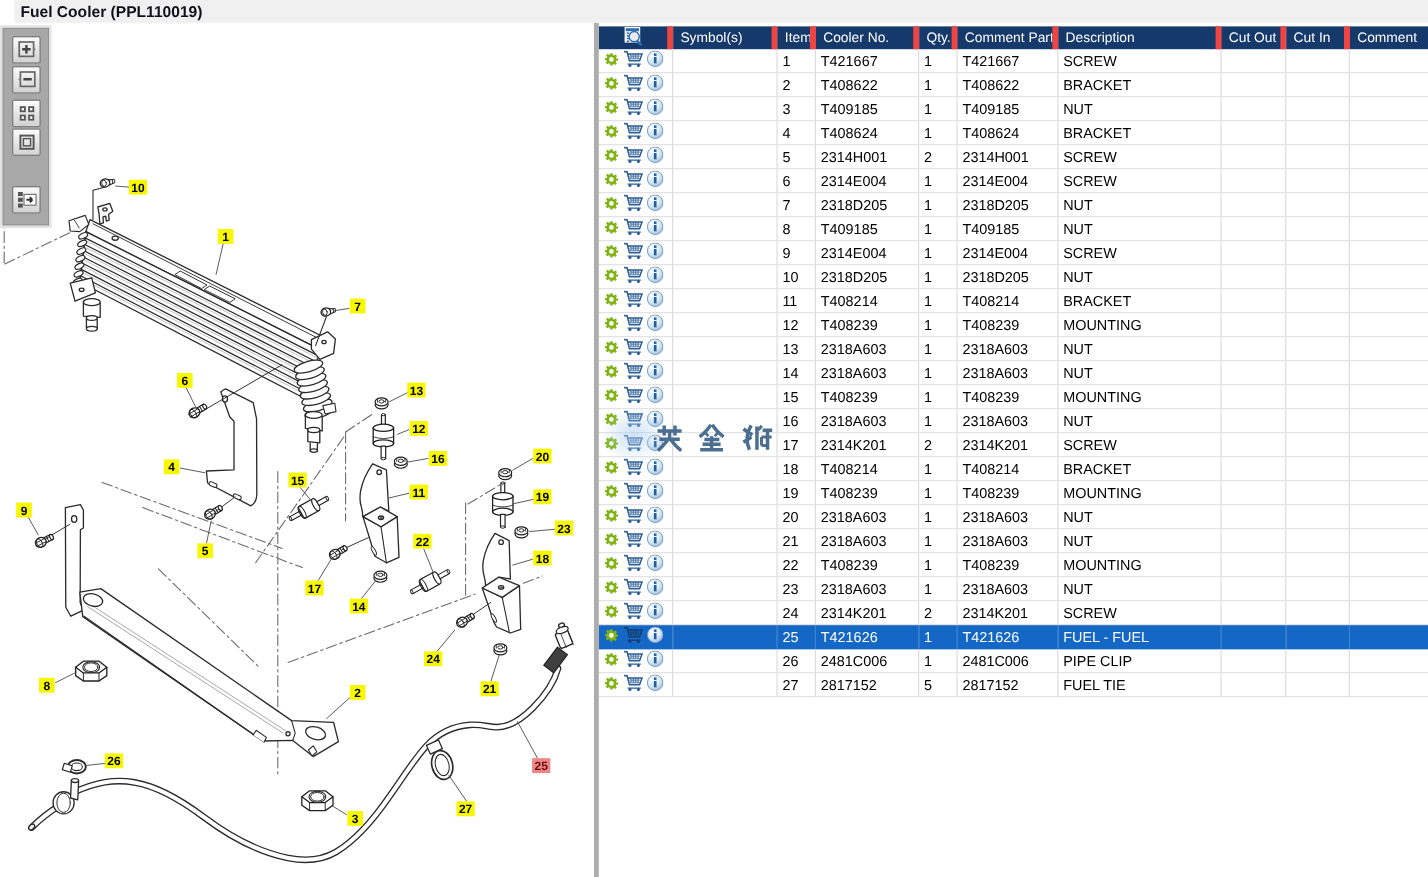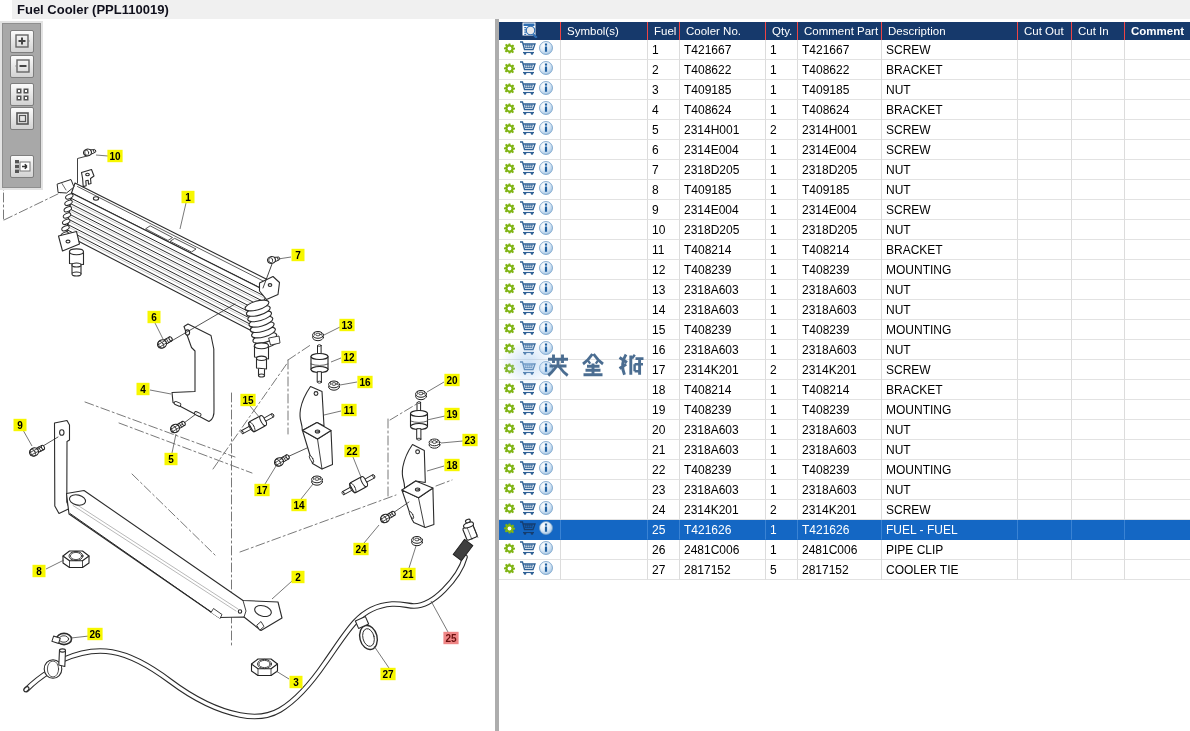--- a/index.html
+++ b/index.html
@@ -9,23 +9,23 @@
 #diag { position:absolute; left:0; top:0; z-index:1; }
 #tbpanel { position:absolute; left:2px; top:23px; width:39px; height:165px;
   background:#a8a8a8; border:1px solid #8f8f8f; outline:2px solid #e3e3e3; z-index:6; }
 .tbtn { position:absolute; left:7px; width:24px; height:23px;
   background:linear-gradient(#fbfbfb,#d2d2d2); border:1px solid #7e7e7e; border-radius:2px;
   display:flex; align-items:center; justify-content:center; }
 #divider { position:absolute; left:495px; top:19px; width:4px; height:712px; background:#adadad; z-index:4; }
 #tablewrap { position:absolute; left:499px; top:22px; width:691px; z-index:2; }
 table { border-collapse:separate; border-spacing:0; table-layout:fixed; width:691px; }
 th { background:#16396b; color:#fff; font-weight:normal; font-size:11.5px; text-align:left;
-  height:18px; box-sizing:border-box; padding:0 0 0 6px; border-right:1px solid #ef4444; overflow:hidden; white-space:nowrap; }
+  height:18px; box-sizing:border-box; padding:0 0 0 6px; border-right:5px solid #ef4444; overflow:hidden; white-space:nowrap; }
 th:first-child { text-align:center; padding:0; }
-th:last-child { border-right:none;font-weight:bold; }
+th:last-child { border-right:none; }
 td { height:20px; box-sizing:border-box; font-size:12px; color:#000; padding:0 0 0 4px; border-right:1px solid #dcdcdc;
   border-bottom:1px solid #e2e2e2; overflow:hidden; white-space:nowrap; }
 td:last-child { border-right:none; }
 td.ic { padding:0 0 0 5px; }
 td.ic span { display:inline-block; vertical-align:middle; }
 td.ic .c { margin-left:4px; }
 td.ic .i { margin-left:3px; }
 tr.sel td { background:#1467c4; color:#fff; border-bottom-color:#1467c4; border-right-color:#3a83d4; }
 #wmsvg { position:absolute; left:540px; top:346px; z-index:3; }
 #wmhalo { position:absolute; left:500px; top:340px; width:56px; height:46px; z-index:3; border-radius:50%;
@@ -389,21 +389,21 @@
               <rect x="1" y="1" width="26" height="26" fill="#fff"></rect>
               <rect x="3" y="3" width="22" height="5" fill="#2f6eb2"></rect>
               <rect x="4.5" y="10" width="4" height="2.5" fill="#2f6eb2"></rect>
               <rect x="4.5" y="14.5" width="4" height="2.5" fill="#2f6eb2"></rect>
               <rect x="4.5" y="19" width="4" height="2.5" fill="#2f6eb2"></rect>
               <rect x="4.5" y="23.5" width="4" height="2.5" fill="#2f6eb2"></rect>
               <circle cx="17" cy="17" r="8.5" fill="#e8e8e8" fill-opacity="0.92" stroke="#2f6eb2" stroke-width="2.4"></circle>
               <rect x="24" y="23" width="10" height="4.5" transform="rotate(45 24 23)" fill="#2f6eb2"></rect>
             </svg></th>
           <th>Symbol(s)</th>
-          <th>Fuel</th>
+          <th>Item</th>
           <th>Cooler No.</th>
           <th>Qty.</th>
 <th>Comment Part No.</th>
           <th>Description</th>
           <th>Cut Out</th>
           <th>Cut In</th>
           <th>Comment</th>
 </tr>
       </thead>
 <tbody>
@@ -1421,21 +1421,21 @@
                 </defs>
                 <circle cx="14" cy="14" r="13" fill="url(#ig)" stroke="#6f9cc6" stroke-width="1.6"></circle>
                 <rect x="11.8" y="11" width="4.4" height="10.5" fill="#1f5fa0"></rect>
                 <rect x="11.8" y="5" width="4.4" height="4.2" fill="#1f5fa0"></rect>
               </svg></span></td>
           <td></td>
           <td>27</td>
           <td>2817152</td>
           <td>5</td>
           <td>2817152</td>
-          <td>COOLER TIE</td>
+          <td>FUEL TIE</td>
           <td></td>
           <td></td>
           <td></td>
         </tr>
 </tbody>
 </table>
 </div>
 <div id="wmhalo"></div>
 <svg id="wmsvg" width="112" height="34" viewBox="540 346 112 34">
 <g stroke="#3e6389" stroke-width="2.9" fill="none" stroke-linecap="butt" opacity=".93">

